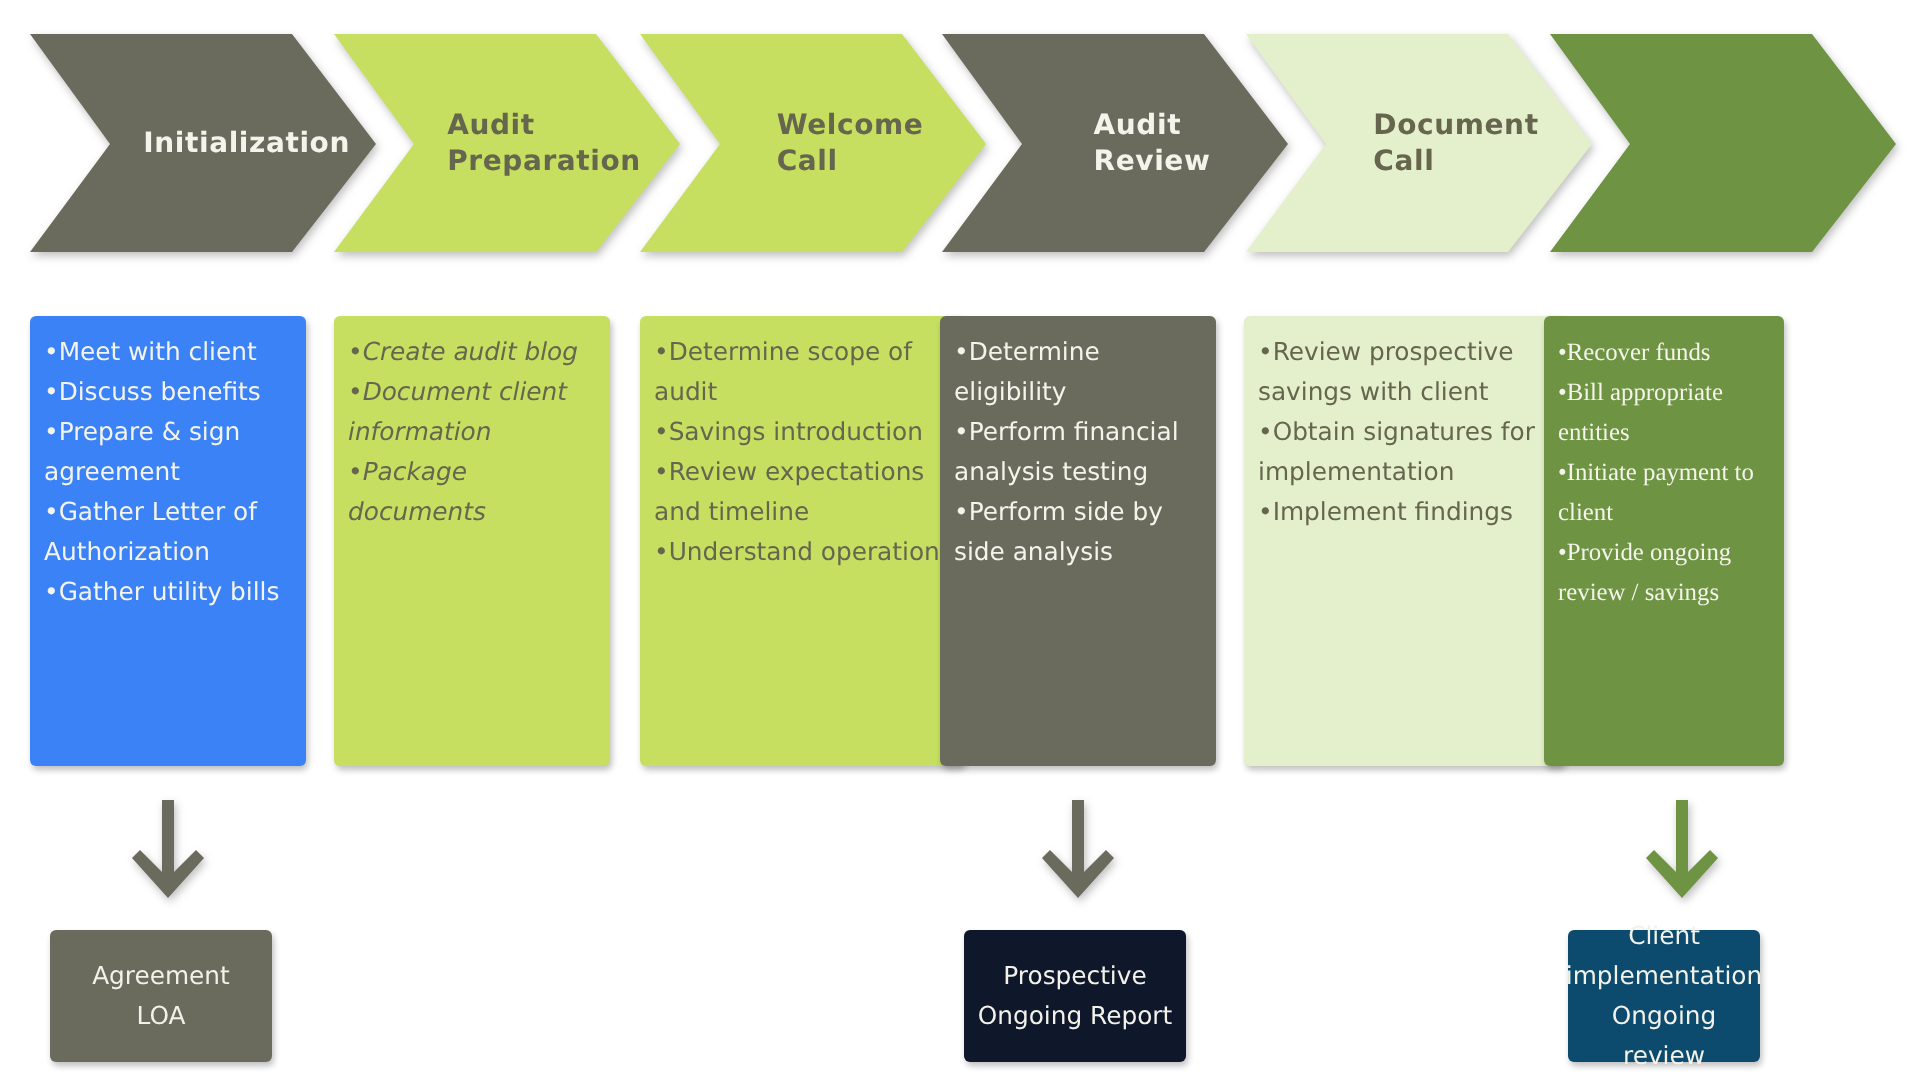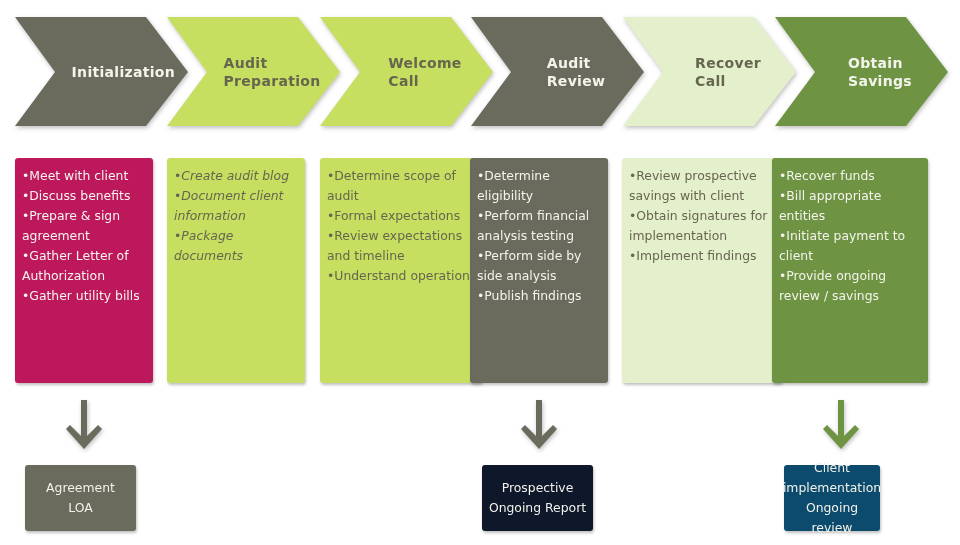--- a/index.html
+++ b/index.html
@@ -30,21 +30,21 @@
     <div class="chev" style="left: 15px;">
       <svg width="178" height="112">
         <polygon points="0,0 131,0 173,55 131,109 0,109 40,55" fill="#6b6b5d"></polygon>
       </svg>
       <div class="chev-label" style="color: rgb(244, 244, 236); justify-content: flex-end;">
         <div>
           <span>Initialization</span>
         </div>
       </div>
     </div>
-    <div class="box" style="left: 15px; width: 138px; background: #be185d; color: rgb(244, 244, 236);">
+    <div class="box" style="left: 15px; width: 138px; background: #3b82f6; color: rgb(244, 244, 236);">
       <ul>
         <li><span>Meet with client</span></li>
         <li><span>Discuss benefits</span></li>
         <li><span>Prepare &amp; sign agreement</span></li>
         <li><span>Gather Letter of Authorization</span></li>
         <li><span>Gather utility bills</span></li>
       </ul>
     </div>
     <div class="chev" style="left: 167px;">
       <svg width="178" height="112">
@@ -71,74 +71,67 @@
       <div class="chev-label" style="color: rgb(102, 102, 79);">
         <div>
           <span>Welcome</span>
           <span>Call</span>
         </div>
       </div>
     </div>
     <div class="box" style="left: 320px; width: 162px; background: rgb(198, 223, 96); color: rgb(102, 102, 79);">
       <ul>
         <li><span>Determine scope of audit</span></li>
-        <li><span>Formal expectations</span></li>
+        <li><span>Savings introduction</span></li>
         <li><span>Review expectations and timeline</span></li>
         <li><span>Understand operations</span></li>
       </ul>
     </div>
     <div class="chev" style="left: 471px;">
       <svg width="178" height="112">
         <polygon points="0,0 131,0 173,55 131,109 0,109 40,55" fill="#6b6b5d"></polygon>
       </svg>
       <div class="chev-label" style="color: rgb(244, 244, 236);">
         <div>
           <span>Audit</span>
           <span>Review</span>
         </div>
       </div>
     </div>
     <div class="box" style="left: 470px; width: 138px; background: rgb(107, 107, 93); color: rgb(244, 244, 236);">
       <ul>
         <li><span>Determine eligibility</span></li>
         <li><span>Perform financial analysis testing</span></li>
         <li><span>Perform side by side analysis</span></li>
-        <li><span>Publish findings</span></li>
       </ul>
     </div>
     <div class="chev" style="left: 623px;">
       <svg width="178" height="112">
         <polygon points="0,0 131,0 173,55 131,109 0,109 40,55" fill="#e4efcc"></polygon>
       </svg>
       <div class="chev-label" style="color: rgb(102, 102, 79);">
         <div>
-          <span>Recover</span>
+          <span>Document</span>
           <span>Call</span>
         </div>
       </div>
     </div>
     <div class="box" style="left: 622px; width: 160px; background: rgb(228, 239, 204); color: rgb(102, 102, 79);">
       <ul>
         <li><span>Review prospective savings with client</span></li>
         <li><span>Obtain signatures for implementation</span></li>
         <li><span>Implement findings</span></li>
       </ul>
     </div>
     <div class="chev" style="left: 775px;">
       <svg width="178" height="112">
         <polygon points="0,0 131,0 173,55 131,109 0,109 40,55" fill="#6e9343"></polygon>
       </svg>
-      <div class="chev-label" style="color: rgb(244, 244, 236);">
-        <div>
-          <span>Obtain</span>
-          <span>Savings</span>
-        </div>
-      </div>
     </div>
-    <div class="box" style="left: 772px; width: 156px; background: rgb(110, 147, 67); color: rgb(244, 244, 236);">
+    <div class="box" style="left: 772px; width: 120px; background: rgb(110, 147, 67); color: rgb(244, 244, 236); font-family: Liberation Serif, serif;">
       <ul>
         <li><span>Recover funds</span></li>
         <li><span>Bill appropriate entities</span></li>
         <li><span>Initiate payment to client</span></li>
         <li><span>Provide ongoing review / savings</span></li>
       </ul>
     </div>
     <div class="arrow" style="left: 64px;"><svg width="42" height="54">
         <polygon points="17,0 23,0 23,36 34,25 38,29 20,49 2,29 6,25 17,36" fill="#6b6b5d"></polygon>
       </svg></div>

